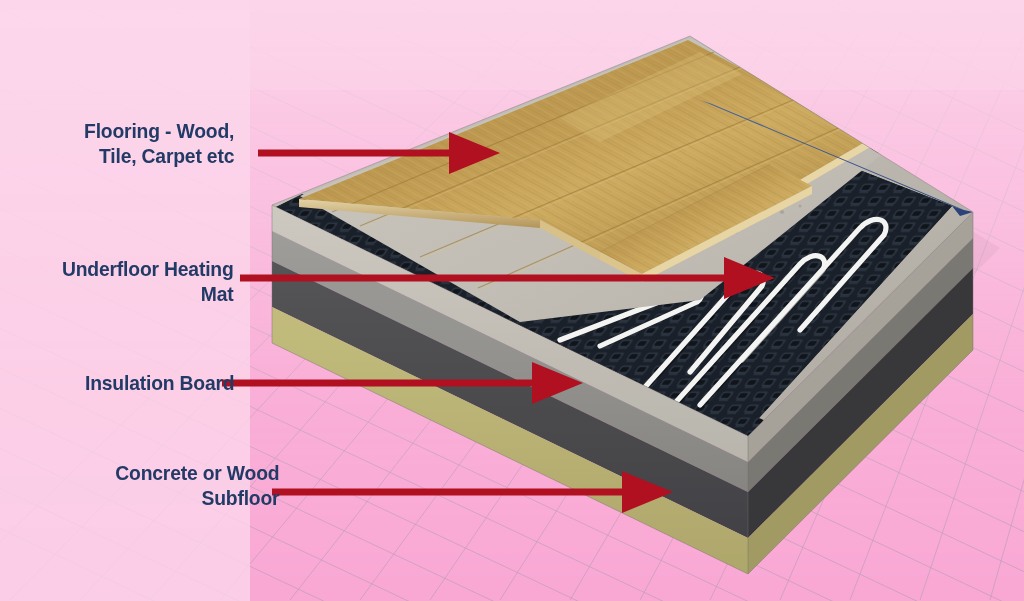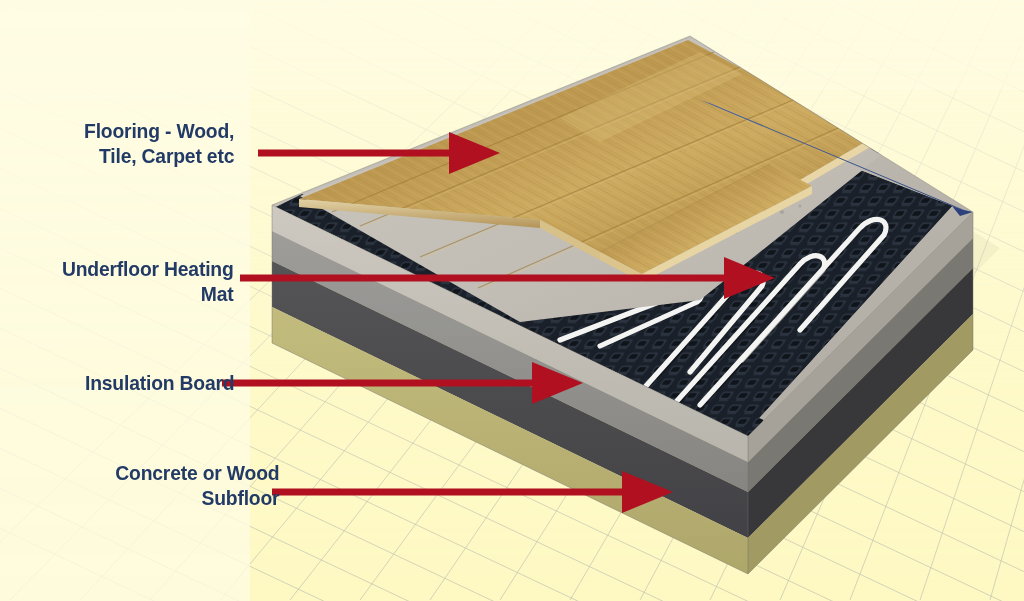--- a/index.html
+++ b/index.html
@@ -8,21 +8,21 @@
     padding: 0;
     background: #ffffff;
   }
   body {
     font-family: "Liberation Sans", "DejaVu Sans", sans-serif;
   }
   #stage {
     position: relative;
     width: 1024px;
     height: 601px;
-    background: #fef9c3;
+    background: #f9a8d4;
     overflow: hidden;
   }
   #diagram-svg {
     position: absolute;
     left: 0;
     top: 0;
     width: 1024px;
     height: 601px;
   }
   .label {

